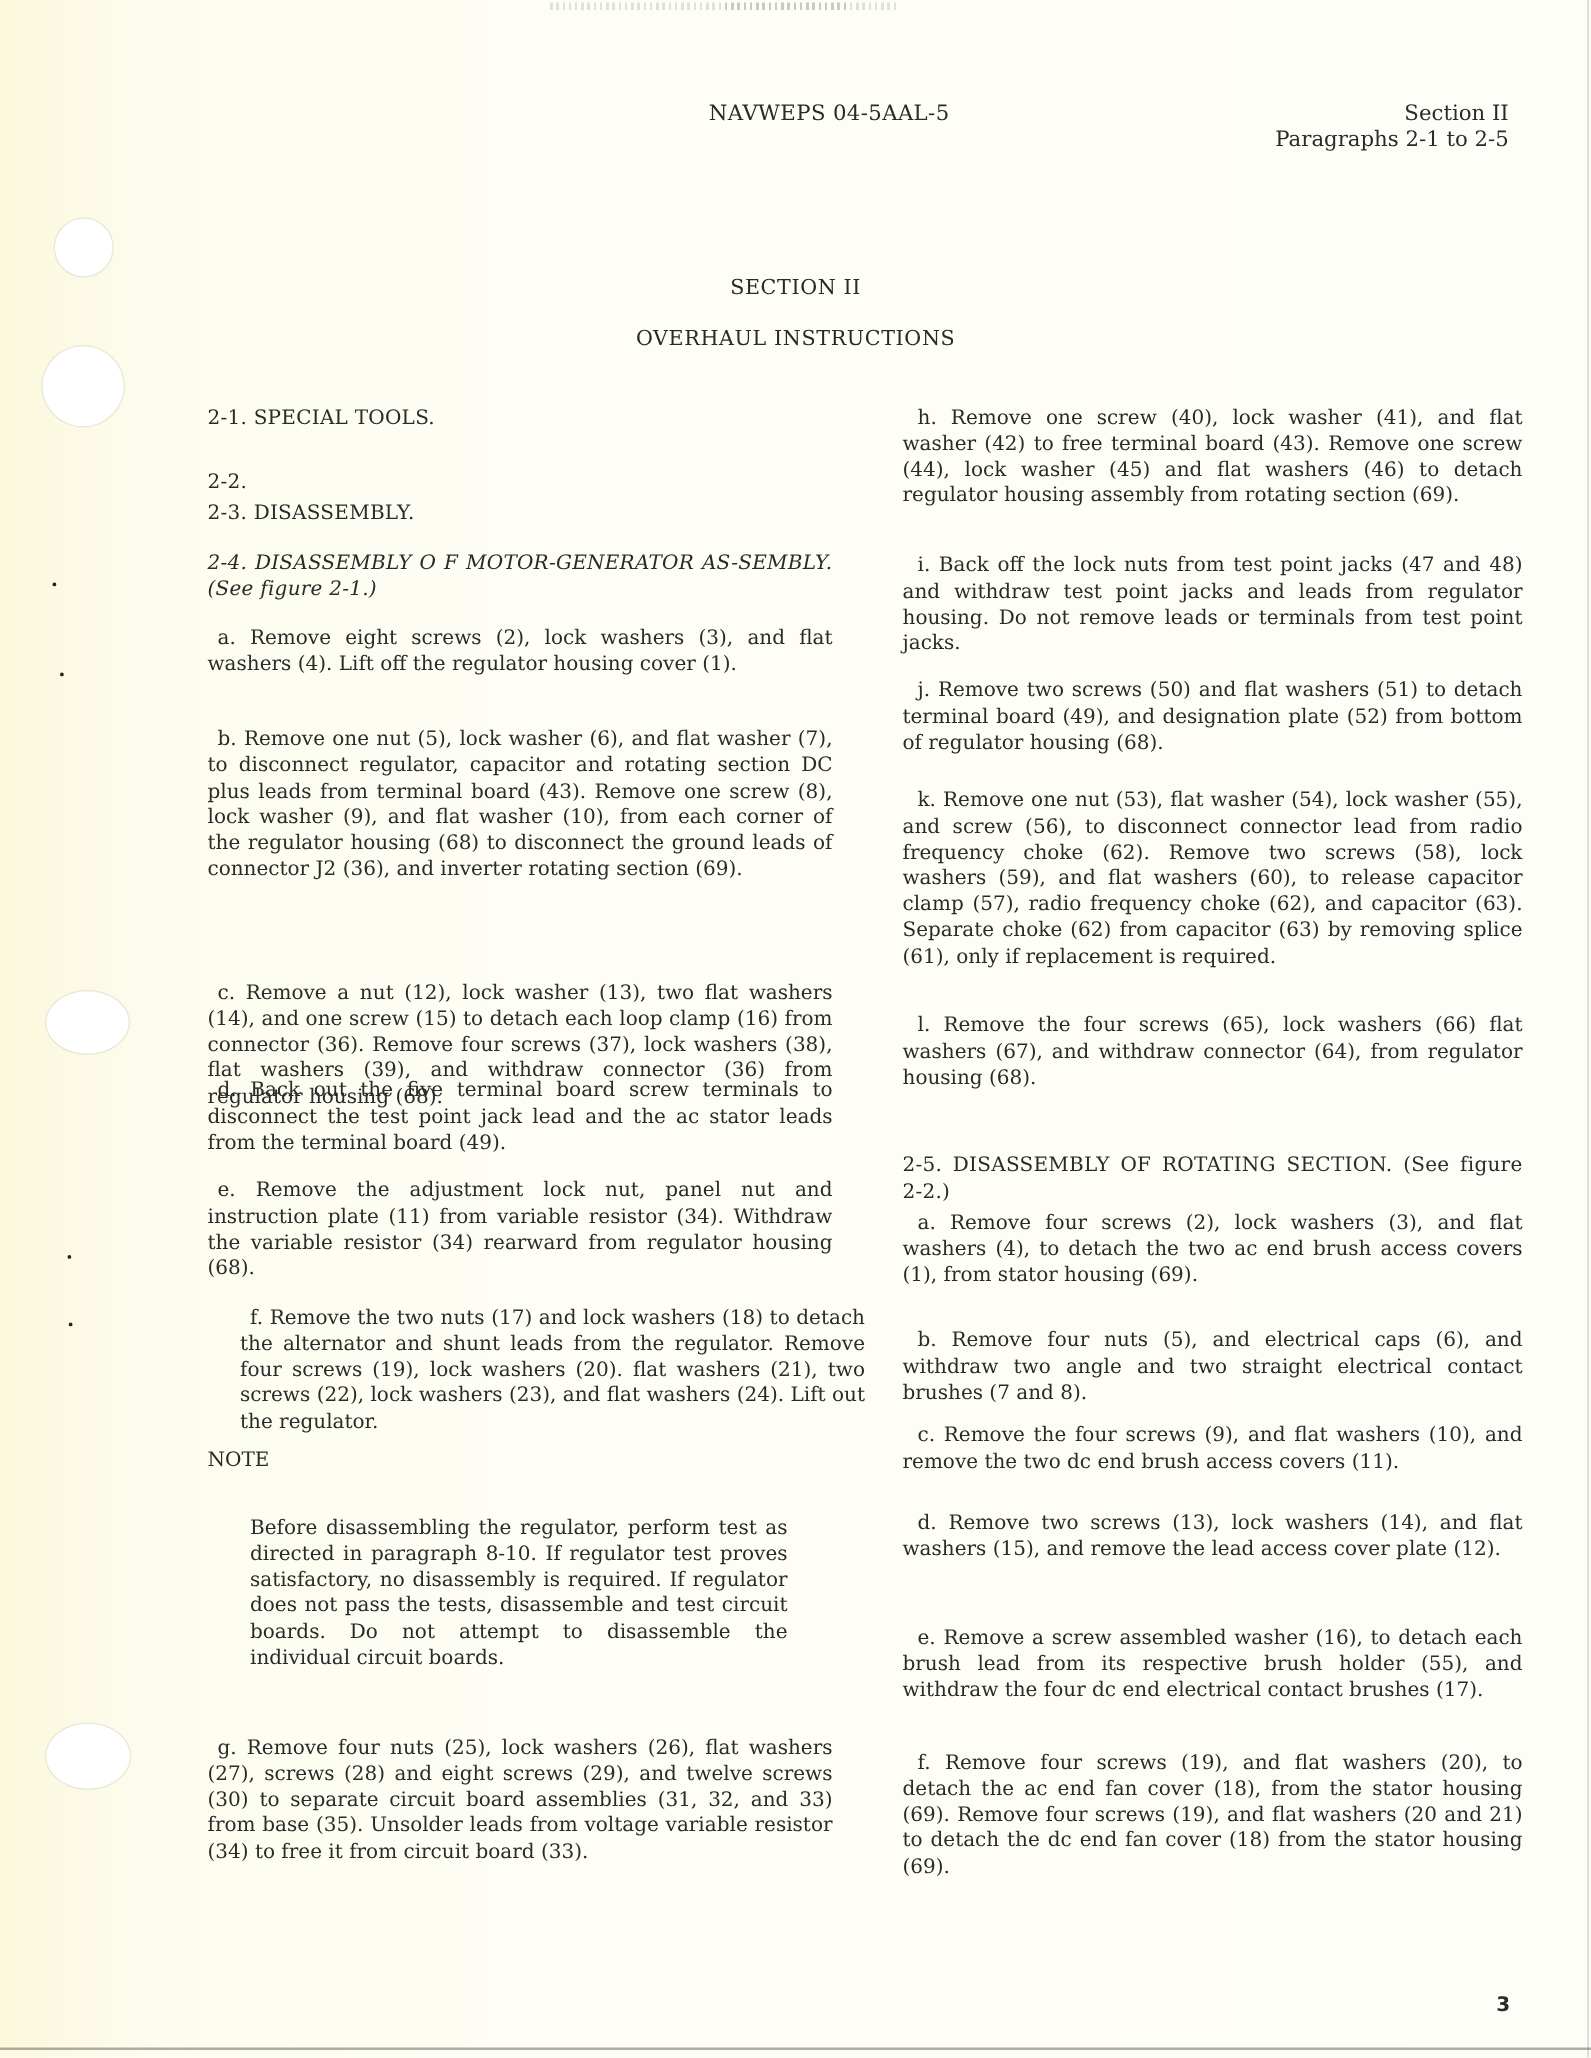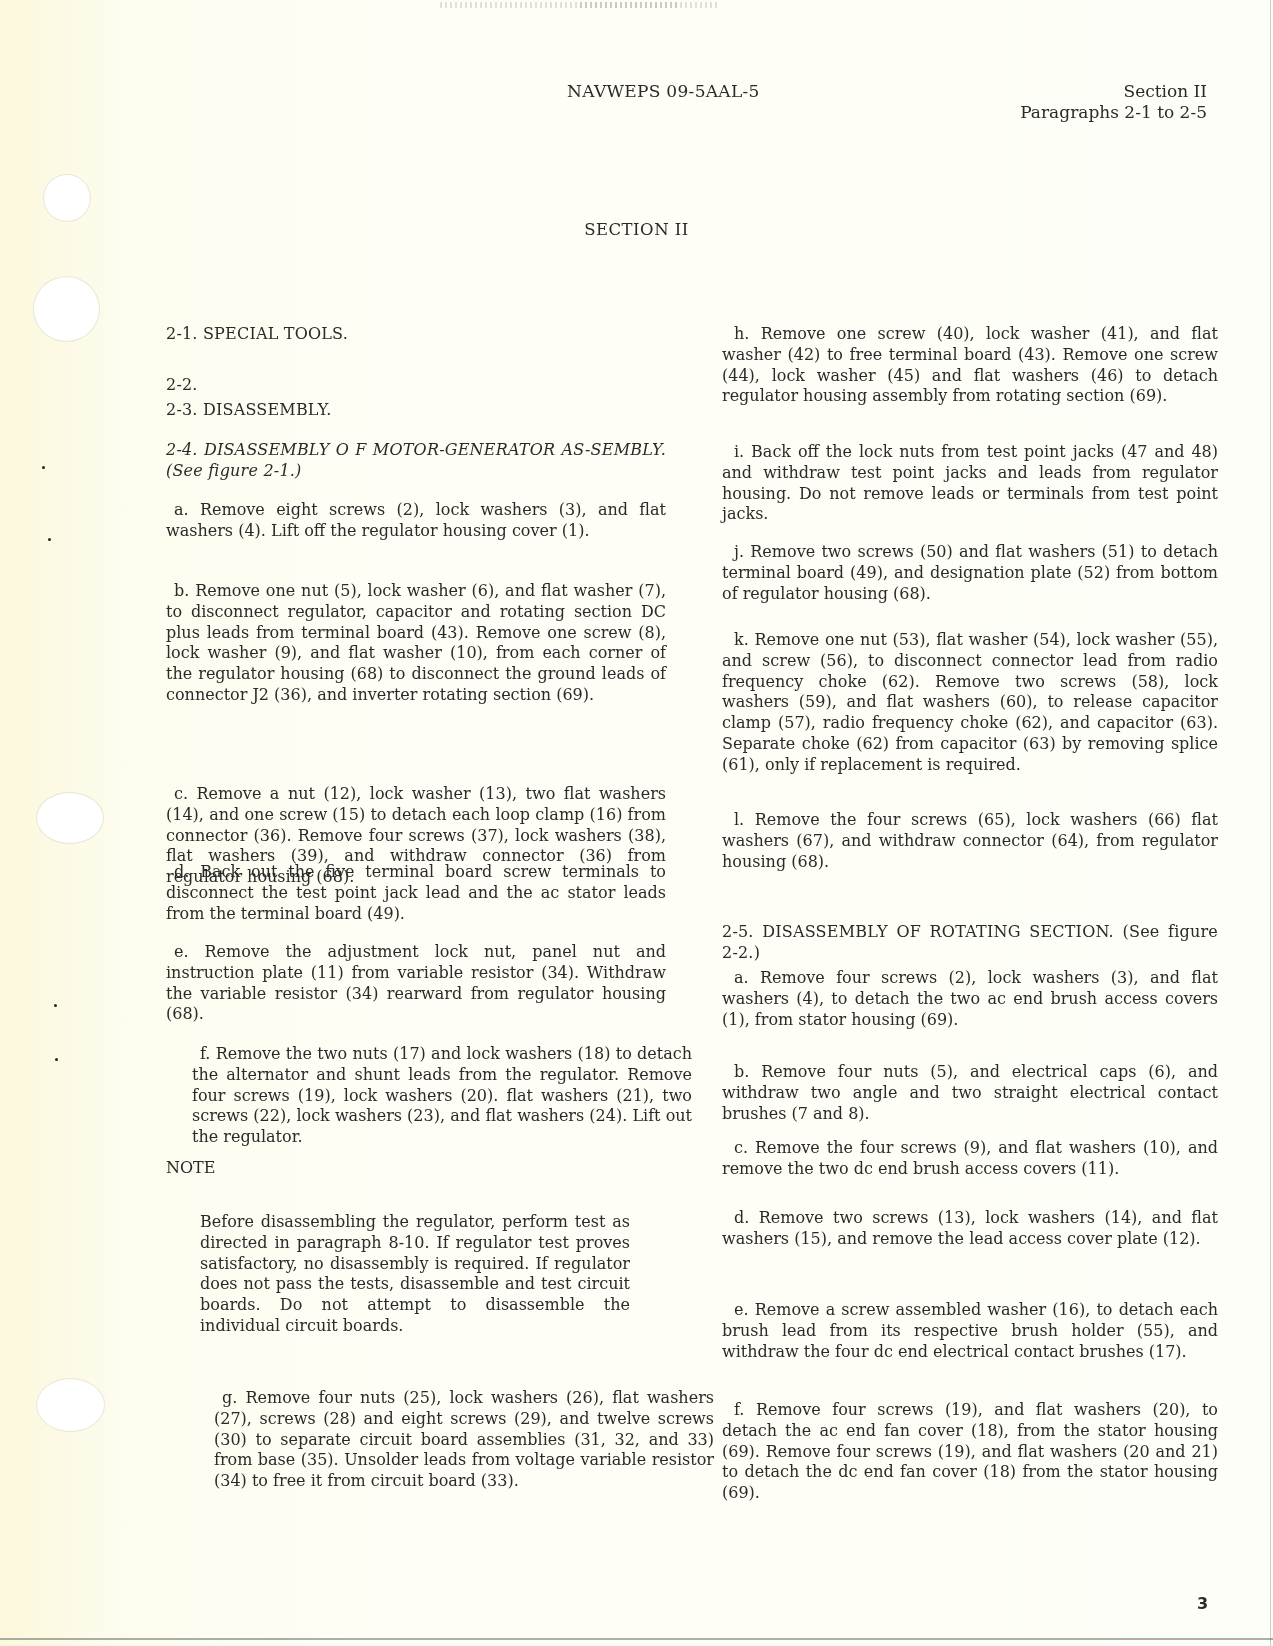--- a/index.html
+++ b/index.html
@@ -66,42 +66,43 @@
 
   <div class="punch" style="left:43px;top:174px;width:46px;height:46px;"></div>
   <div class="punch" style="left:33px;top:276px;width:65px;height:64px;"></div>
   <div class="punch" style="left:36px;top:792px;width:66px;height:50px;"></div>
   <div class="punch" style="left:36px;top:1378px;width:67px;height:52px;"></div>
   <div class="dot" style="left:54px;top:1004px;"></div>
   <div class="dot" style="left:55px;top:1058px;"></div>
   <div class="dot" style="left:42px;top:466px;"></div>
   <div class="dot" style="left:48px;top:538px;"></div>
 
-  <div class="hdr-left">NAVWEPS 09-5AAL-5</div>
+  <div class="hdr-left">NAVWEPS 04-5AAL-5</div>
   <div class="hdr-right">
     <div>Section II</div>
     <div>Paragraphs 2-1 to 2-5</div>
   </div>
 
   <div class="sec-title" style="top:220px;">SECTION II</div>
+  <div class="sec-title" style="top:261px;">OVERHAUL INSTRUCTIONS</div>
 
   <div class="col col-left">
     <p class="p heading" style="top:-12px;">2-1.  SPECIAL TOOLS.</p>
     <p class="p heading" style="top:16px;margin-top:23px;">2-2.</p>
     <p class="p heading" style="top:64px;">2-3.  DISASSEMBLY.</p>
     <p class="p heading" style="top:104px;font-style:italic;">2-4.  DISASSEMBLY O F  MOTOR-GENERATOR AS-SEMBLY. (See figure 2-1.)</p>
     <p class="p" style="top:164px;text-indent:8px;">a.  Remove eight screws (2), lock washers (3), and flat washers (4).  Lift off the regulator housing cover (1).</p>
     <p class="p" style="top:245px;text-indent:8px;">b.  Remove one nut (5), lock washer (6), and flat washer (7), to disconnect regulator, capacitor and rotating section DC plus leads from terminal board (43).  Remove one screw (8), lock washer (9), and flat washer (10), from each corner of the regulator housing (68) to disconnect the ground leads of connector J2 (36), and inverter rotating section (69).</p>
     <p class="p" style="top:404px;text-indent:8px;margin-top:44px;">c.  Remove a nut (12), lock washer (13), two flat washers (14), and one screw (15) to detach each loop clamp (16) from connector (36).  Remove four screws (37), lock washers (38), flat washers (39), and withdraw connector (36) from regulator housing (68).</p>
     <p class="p" style="top:526px;text-indent:8px;">d.  Back out the five terminal board screw terminals to disconnect the test point jack lead and the ac stator leads from the terminal board (49).</p>
     <p class="p" style="top:606px;text-indent:8px;">e.  Remove the adjustment lock nut, panel nut and instruction plate (11) from variable resistor (34). Withdraw the variable resistor (34) rearward from regulator housing (68).</p>
     <p class="p" style="top:708px;text-indent:8px;margin-left:26px;">f.  Remove the two nuts (17) and lock washers (18) to detach the alternator and shunt leads from the regulator.  Remove four screws (19), lock washers (20). flat washers (21), two screws (22), lock washers (23), and flat washers (24).  Lift out the regulator.</p>
     <p class="p note-title" style="top:822px;">NOTE</p>
     <p class="p note-body" style="top:876px;">Before disassembling the regulator, perform test as directed in paragraph 8-10.  If regulator test proves satisfactory, no disassembly is required.  If regulator does not pass the tests, disassemble and test circuit boards.  Do not attempt to disassemble the individual circuit boards.</p>
-    <p class="p" style="top:1052px;text-indent:8px;margin-left:48px;">g.  Remove four nuts (25), lock washers (26), flat washers (27), screws (28) and eight screws (29), and twelve screws (30) to separate circuit board assemblies (31, 32, and 33) from base (35).  Unsolder leads from voltage variable resistor (34) to free it from circuit board (33).</p>
+    <p class="p" style="top:1052px;text-indent:8px;">g.  Remove four nuts (25), lock washers (26), flat washers (27), screws (28) and eight screws (29), and twelve screws (30) to separate circuit board assemblies (31, 32, and 33) from base (35).  Unsolder leads from voltage variable resistor (34) to free it from circuit board (33).</p>
   </div>
 
   <div class="col col-right">
     <p class="p" style="top:-12px;text-indent:12px;">h.  Remove one screw (40), lock washer (41), and flat washer (42) to free terminal board (43).  Remove one screw (44), lock washer (45) and flat washers (46) to detach regulator housing assembly from rotating section (69).</p>
     <p class="p" style="top:106px;text-indent:12px;">i.  Back off the lock nuts from test point jacks (47 and 48) and withdraw test point jacks and leads from regulator housing.  Do not remove leads or terminals from test point jacks.</p>
     <p class="p" style="top:206px;text-indent:12px;">j.  Remove two screws (50) and flat washers (51) to detach terminal board (49), and designation plate (52) from bottom of regulator housing (68).</p>
     <p class="p" style="top:294px;text-indent:12px;">k.  Remove one nut (53), flat washer (54), lock washer (55), and screw (56), to disconnect connector lead from radio frequency choke (62).  Remove two screws (58), lock washers (59), and flat washers (60), to release capacitor clamp (57), radio frequency choke (62), and capacitor (63).  Separate choke (62) from capacitor (63) by removing splice (61), only if replacement is required.</p>
     <p class="p" style="top:474px;text-indent:12px;">l.  Remove the four screws (65), lock washers (66) flat washers (67), and withdraw connector (64), from regulator housing (68).</p>
     <p class="p heading" style="top:586px;">2-5.  DISASSEMBLY OF ROTATING SECTION.  (See figure 2-2.)</p>
     <p class="p" style="top:632px;text-indent:12px;">a.  Remove four screws (2), lock washers (3), and flat washers (4), to detach the two ac end brush access covers (1), from stator housing (69).</p>

